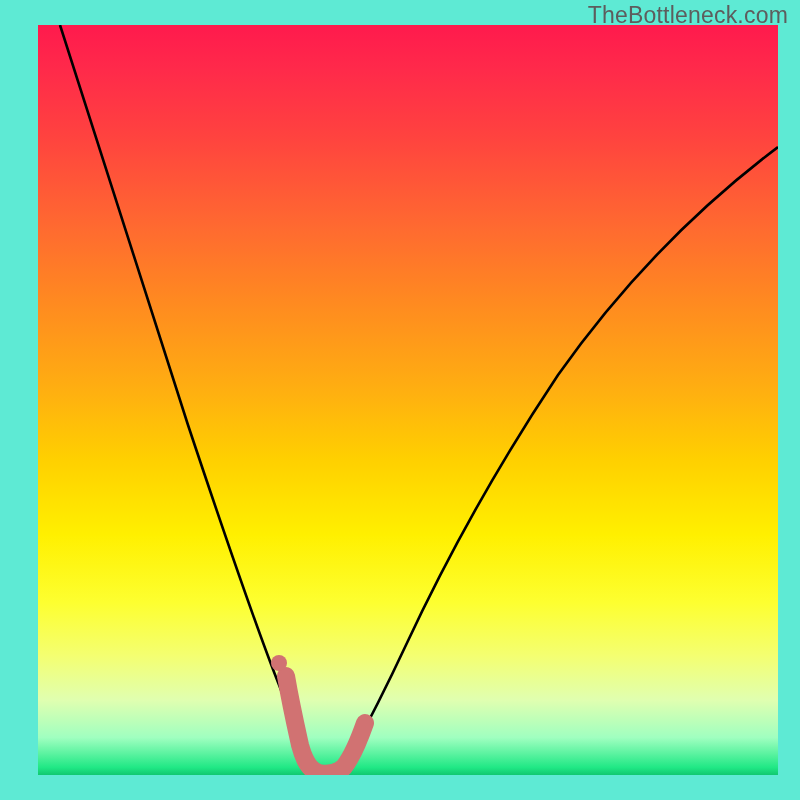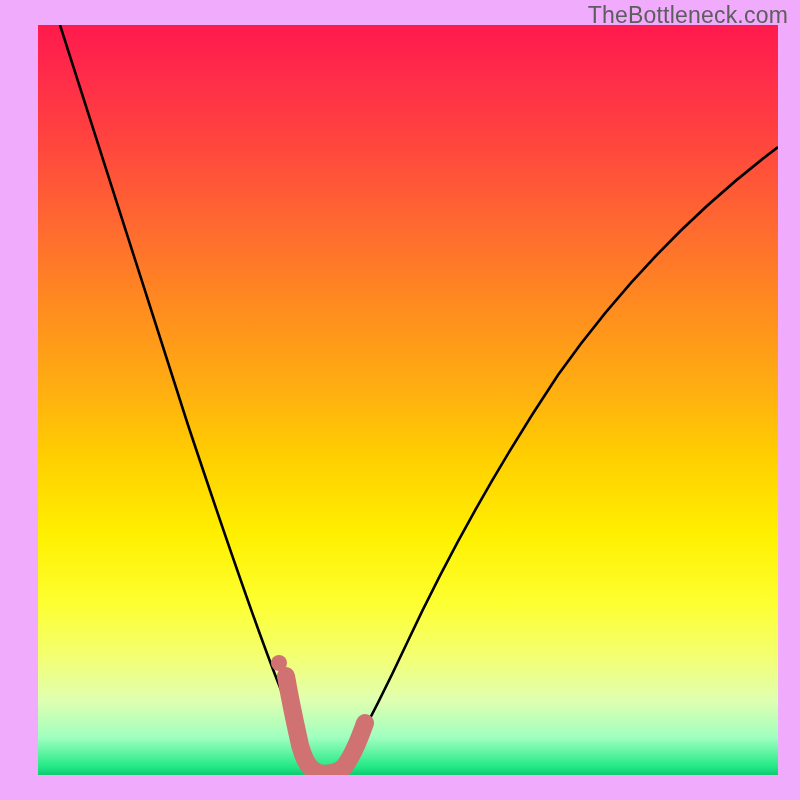--- a/index.html
+++ b/index.html
@@ -10,21 +10,21 @@
     background: #000;
     overflow: hidden;
     font-family: Arial, Helvetica, sans-serif;
   }
   .frame {
     position: absolute;
     left: 0;
     top: 0;
     width: 800px;
     height: 800px;
-    background: #f0abfc;
+    background: #5eead4;
   }
   .plot-area {
     position: absolute;
     left: 38px;
     top: 25px;
     width: 740px;
     height: 750px;
   }
   .gradient {
     position: absolute;

